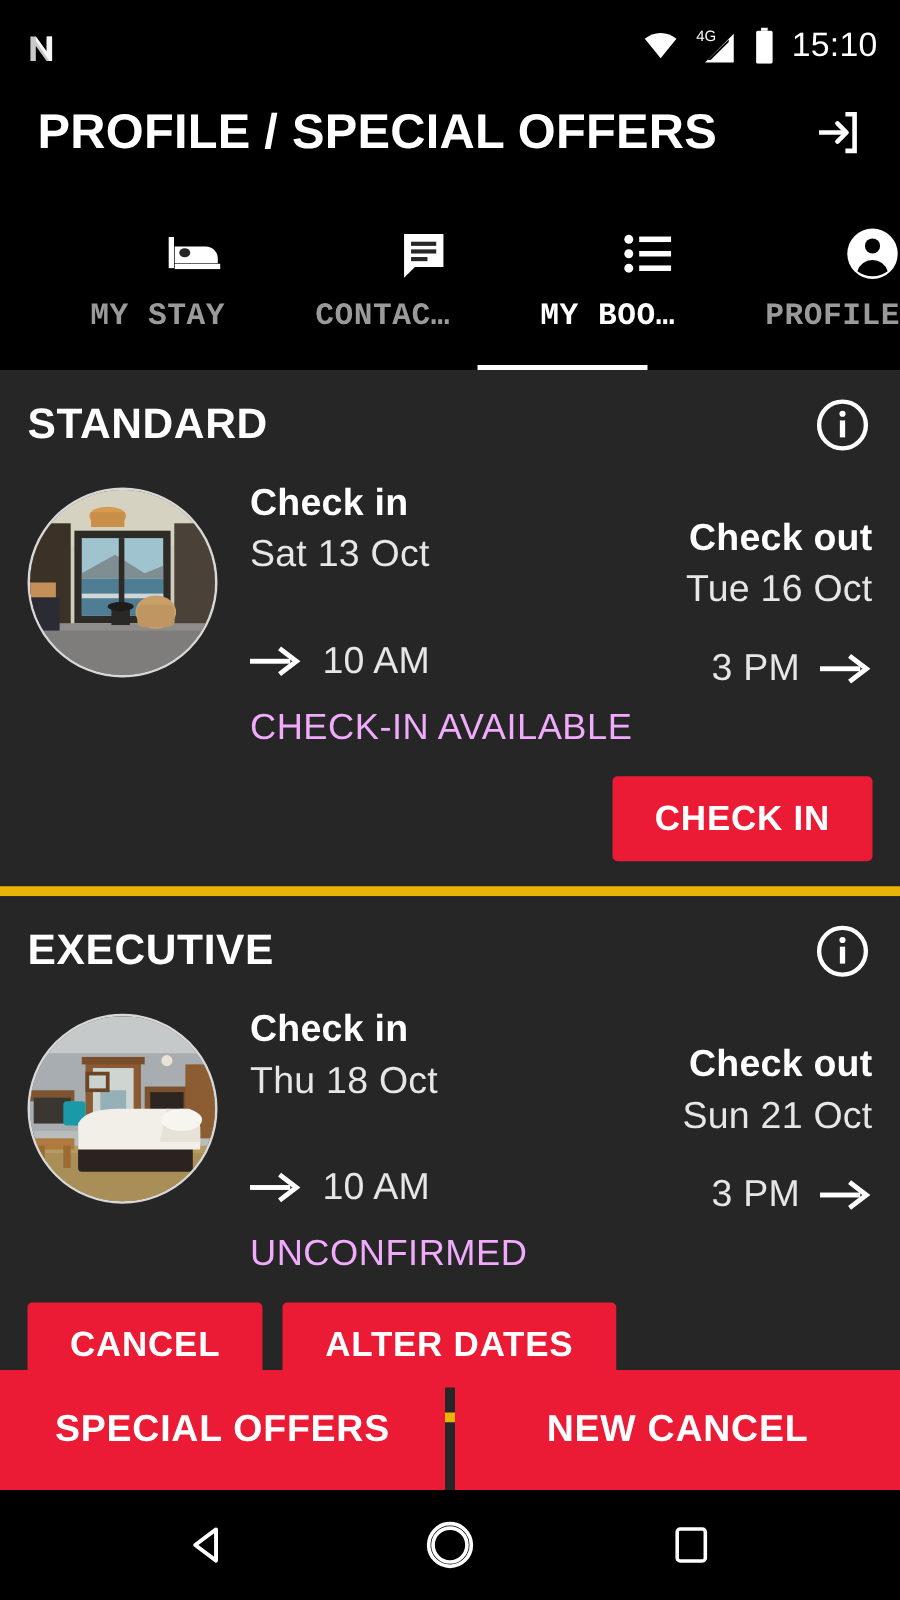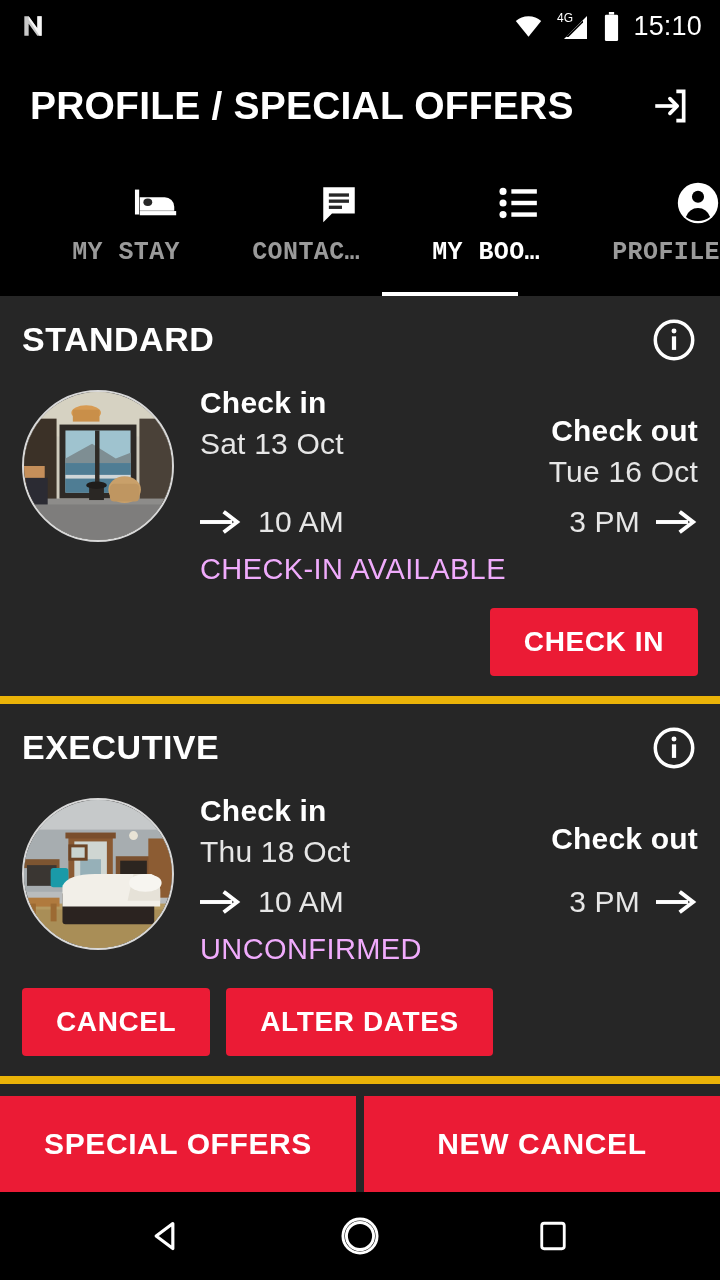--- a/index.html
+++ b/index.html
@@ -7,21 +7,21 @@
     width: 720px; height: 1280px;
     background: #000;
     font-family: "Liberation Sans", sans-serif;
     overflow: hidden;
   }
   .phone { position: relative; width: 720px; height: 1280px; background: #000; }
 
   
   .statusbar {
     height: 52px; background: #000;
-    display: flex; align-items: center;
+    display: flex; align-items: flex-end;
     padding: 0 18px 0 20px;
     position: relative;
   }
   .sb-left { display: flex; align-items: center; }
   .sb-right { margin-left: auto; display: flex; align-items: center; gap: 13px; }
   .sb-time { color: #fff; font-size: 27px; letter-spacing: .2px; }
   .n-icon { width: 26px; height: 26px; display:block; }
   .wifi-icon { width: 29px; height: 29px; display:block; }
   .sig-wrap { position: relative; width: 34px; height: 30px; }
   .sig-wrap svg { display:block; }
@@ -100,21 +100,21 @@
 
   .detail { flex: 1; margin-left: 26px; min-width: 0; }
   .dates-row { display: flex; align-items: flex-start; }
   .col-in { flex: 1; }
   .col-out { flex: 1; text-align: right; margin-top: 28px; }
   .d-label { color: #fff; font-size: 30px; font-weight: 700; letter-spacing: .2px; }
   .d-date { color: #e6e6e6; font-size: 30px; font-weight: 400; margin-top: 7px; letter-spacing: .2px; }
 
   .times-row { display: flex; align-items: center; margin-top: 16px; }
   .t-in { flex: 1; display: flex; align-items: center; gap: 16px; }
-  .t-out { flex: 1; display: flex; align-items: center; justify-content: flex-end; gap: 16px; }
+  .t-out { flex: 1; display: flex; align-items: center; justify-content: flex-end; gap: 16px; margin-top: 13px; }
   .t-text { color: #e6e6e6; font-size: 30px; letter-spacing: .2px; }
   .arrow { width: 42px; height: 28px; flex: 0 0 42px; }
 
   .status-text {
     color: #f0abfc; font-size: 29px; letter-spacing: .4px;
     margin-top: 14px;
   }
 
   .card-actions { display: flex; justify-content: flex-end; margin-top: 22px; }
   .card-actions.left { justify-content: flex-start; gap: 16px; }
@@ -384,20 +384,21 @@
         </div>
 
         <div class="detail">
           <div class="dates-row">
             <div class="col-in">
               <div class="d-label">Check in</div>
               <div class="d-date">Thu 18 Oct</div>
             </div>
             <div class="col-out">
               <div class="d-label">Check out</div>
+              <div class="d-date">Sun 21 Oct</div>
             </div>
           </div>
 
           <div class="times-row">
             <div class="t-in">
               <span class="arrow">
                 <svg width="42" height="28" viewBox="0 0 30 20">
                   <rect x="0" y="8.6" width="23" height="2.8" fill="#fff"></rect>
                   <path fill="none" stroke="#fff" stroke-width="2.8" stroke-linecap="square" d="M18 3.5 L26.5 10 L18 16.5"></path>
                 </svg>

